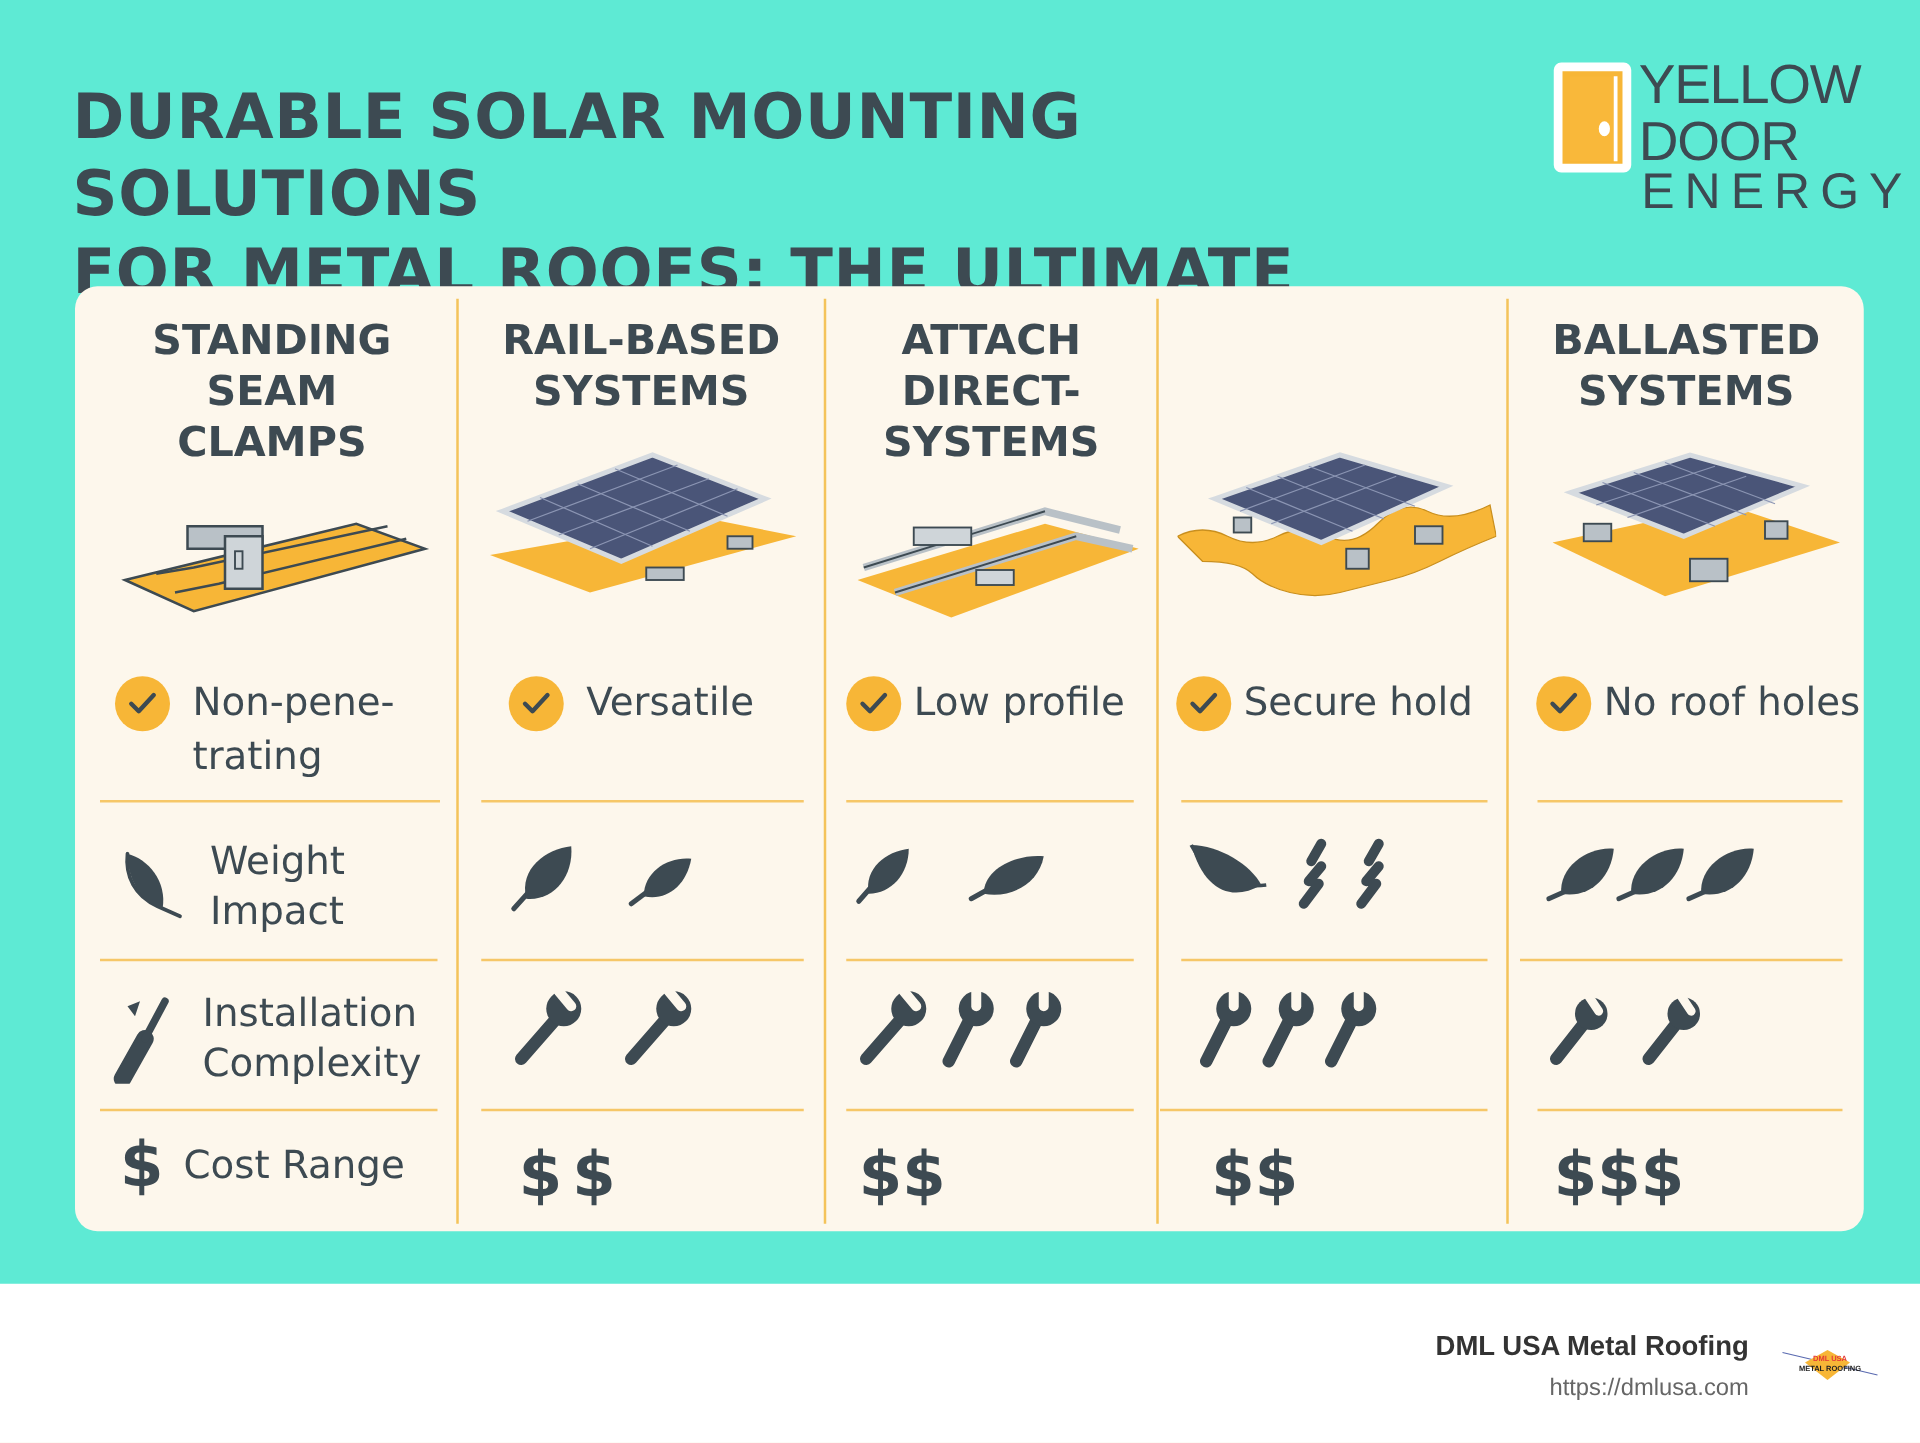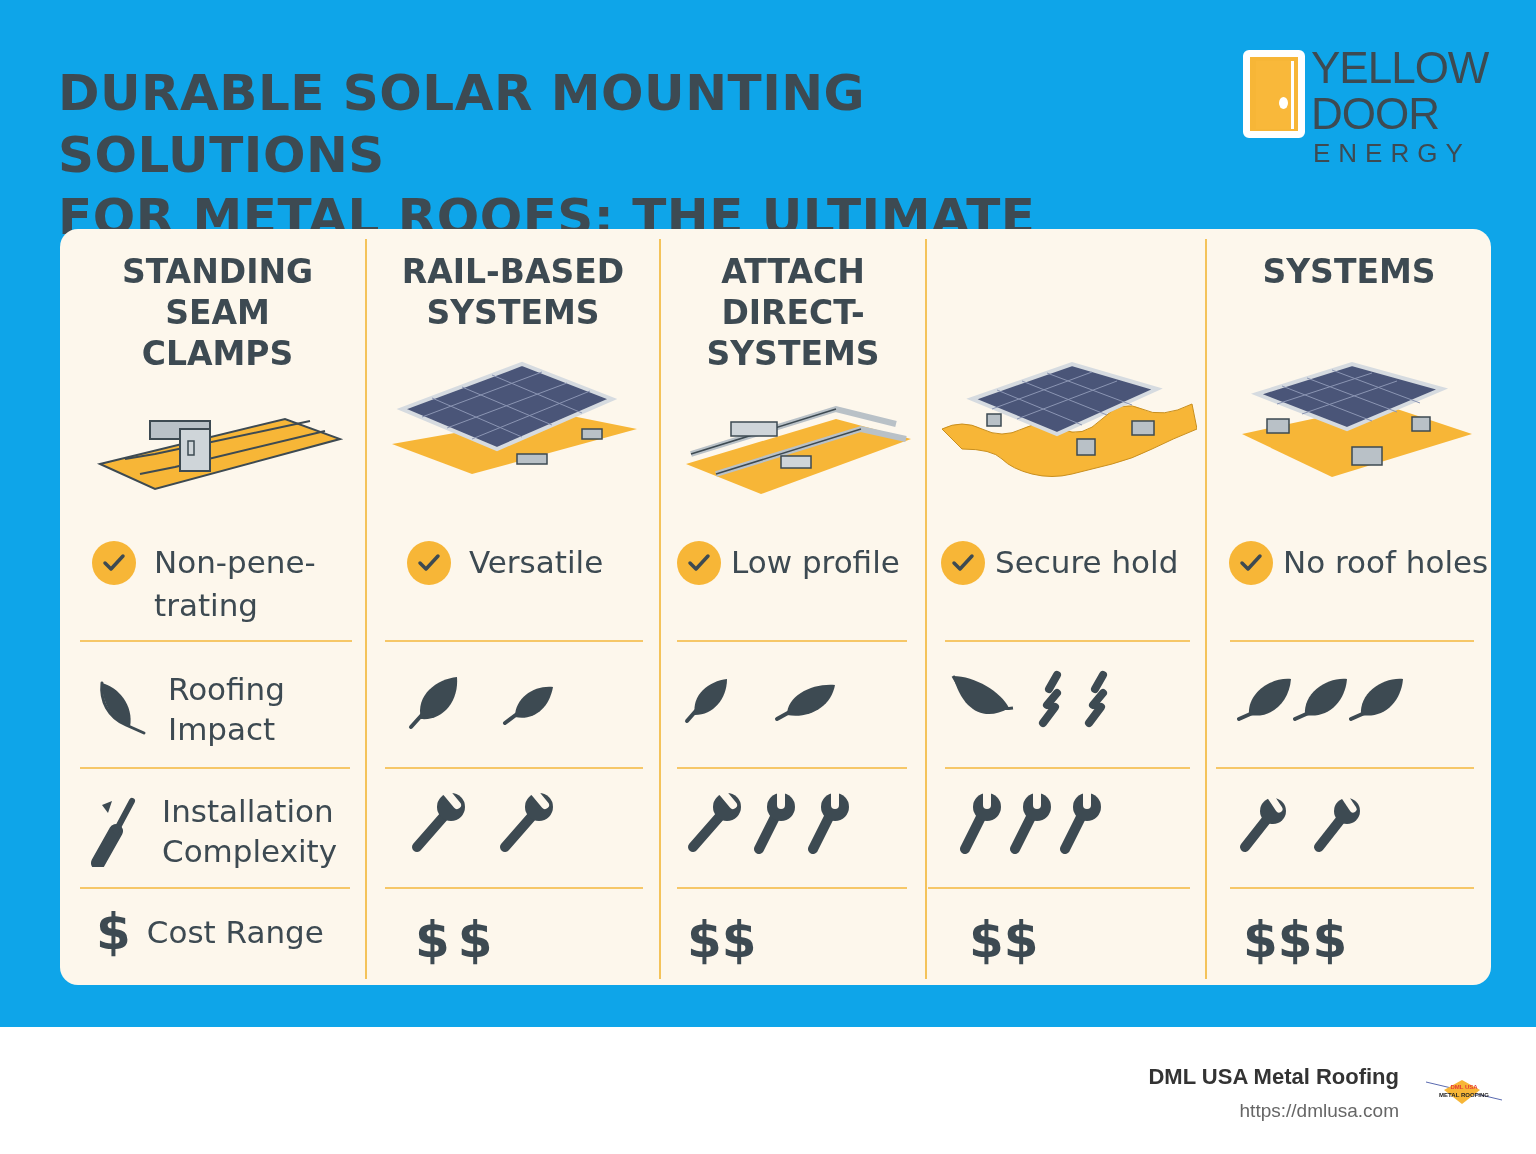--- a/index.html
+++ b/index.html
@@ -1,25 +1,25 @@
 <!DOCTYPE html>
 <html><head>
 <meta charset="utf-8">
 <style>
   * { box-sizing: border-box; margin: 0; padding: 0; }
   body { width: 1536px; height: 1154px; background: #ffffff; font-family: "DejaVu Sans", sans-serif; color: #3d4a52; position: relative; overflow: hidden; }
-  .banner { position: absolute; left: 0; top: 0; width: 1536px; height: 1027px; background: #0ea5e9; }
+  .banner { position: absolute; left: 0; top: 0; width: 1536px; height: 1027px; background: #5eead4; }
   .title { position: absolute; left: 58px; top: 62px; width: 1120px; font-family: "DejaVu Sans", sans-serif; font-weight: bold; font-size: 50px; line-height: 62px; letter-spacing: 0.5px; color: #3d4a52; text-transform: uppercase; }
   .logo { position: absolute; left: 1243px; top: 46px; width: 260px; height: 130px; }
   .door { position: absolute; left: 0; top: 4px; width: 62px; height: 88px; border: 7px solid #fff; border-radius: 6px; background: #f7b637; }
   .door-panel { position: absolute; left: 6px; top: 4px; width: 38px; height: 68px; background: #f9b83a; border-right: 3px solid #fff; }
   .knob { position: absolute; left: 29px; top: 40px; width: 9px; height: 12px; border-radius: 50%; background: #fff; }
   .logo-text1 { position: absolute; left: 68px; top: 0px; font-family: "Liberation Sans", sans-serif; font-size: 44px; line-height: 44px; color: #3d4a52; letter-spacing: -1px; }
   .logo-text2 { position: absolute; left: 68px; top: 46px; font-family: "Liberation Sans", sans-serif; font-size: 44px; line-height: 44px; color: #3d4a52; letter-spacing: -1px; }
-  .logo-text3 { position: absolute; left: 70px; top: 92px; font-family: "Liberation Sans", sans-serif; font-size: 26px; line-height: 30px; color: #3d4a52; letter-spacing: 8px; }
+  .logo-text3 { position: absolute; left: 70px; top: 92px; font-family: "Liberation Sans", sans-serif; font-size: 40px; line-height: 30px; color: #3d4a52; letter-spacing: 8px; }
   .card { position: absolute; left: 60px; top: 229px; width: 1431px; height: 756px; background: #fdf7ec; border-radius: 18px; }
   .col { position: absolute; top: 0; height: 608px; }
   .vline { position: absolute; top: 10px; width: 2px; height: 740px; background: #f4c35a; }
   .col-title { position: absolute; top: 22px; left: 0; width: 100%; text-align: center; font-weight: bold; font-size: 33px; line-height: 41px; color: #3d4a52; text-transform: uppercase; }
   .illus { position: absolute; }
   .feat { position: absolute; top: 312px; display: flex; align-items: flex-start; }
   .check { width: 44px; height: 44px; border-radius: 50%; background: #f7b637; display: flex; align-items: center; justify-content: center; flex: 0 0 44px; }
   .feat-text { margin-left: 18px; font-size: 31px; line-height: 43px; color: #3d4a52; }
   .hline { position: absolute; height: 2px; background: #f6c768; }
   .row-label { position: absolute; display: flex; align-items: center; }
@@ -99,21 +99,21 @@
           <div>Non-pene-</div>
           <div>trating</div>
         </div>
       </div>
       <div class="row-label" style="left:38px;top:440px">
         <svg width="50" height="56" viewBox="0 0 50 56">
           <path d="M4,2 C2,20 10,36 28,44 L46,52" fill="none" stroke="#3d4a52" stroke-width="3" stroke-linecap="round"></path>
           <path d="M4,2 C20,6 36,24 32,46 C18,42 4,26 4,2 Z" fill="#3d4a52"></path>
         </svg>
         <div class="lbl">
-          <div>Roofing</div>
+          <div>Weight</div>
           <div>Impact</div>
         </div>
       </div>
       <div class="row-label" style="left:30px;top:562px">
         <svg width="56" height="72" viewBox="0 0 56 72">
           <path d="M8,68 L26,36" stroke="#3d4a52" stroke-width="14" stroke-linecap="round"></path>
           <path d="M26,36 L42,6" stroke="#3d4a52" stroke-width="6" stroke-linecap="round"></path>
           <path d="M12,10 L22,6 L18,18 Z" fill="#3d4a52"></path>
         </svg>
         <div class="lbl" style="margin-left:16px">
@@ -288,20 +288,21 @@
             <path d="M30,2 L30,14" stroke="#fdf7ec" stroke-width="8" stroke-linecap="round"></path>
           </svg>
       </div>
       <div class="icons" style="left:42px;top:686px">
         <span class="dollar">$$</span>
       </div>
     </div>
 
     <div class="col" style="left:1147px;width:284px">
       <div class="col-title">
+        <div>Ballasted</div>
         <div>Systems</div>
       </div>
       <svg class="illus" style="left:35px;top:130px" width="230" height="120" viewBox="0 0 230 120">
         <polygon points="0,75 140,45 230,75 90,118" fill="#f7b637"></polygon>
         <polygon points="15,35 110,5 200,30 105,70" fill="#4a5578" stroke="#d6dbe0" stroke-width="4"></polygon>
         <g stroke="#8b95b3" stroke-width="1">
           <line x1="40" y1="27" x2="130" y2="62"></line>
             <line x1="65" y1="19" x2="155" y2="53"></line>
             <line x1="90" y1="11" x2="178" y2="44"></line>
           <line x1="35" y1="45" x2="130" y2="14"></line>

